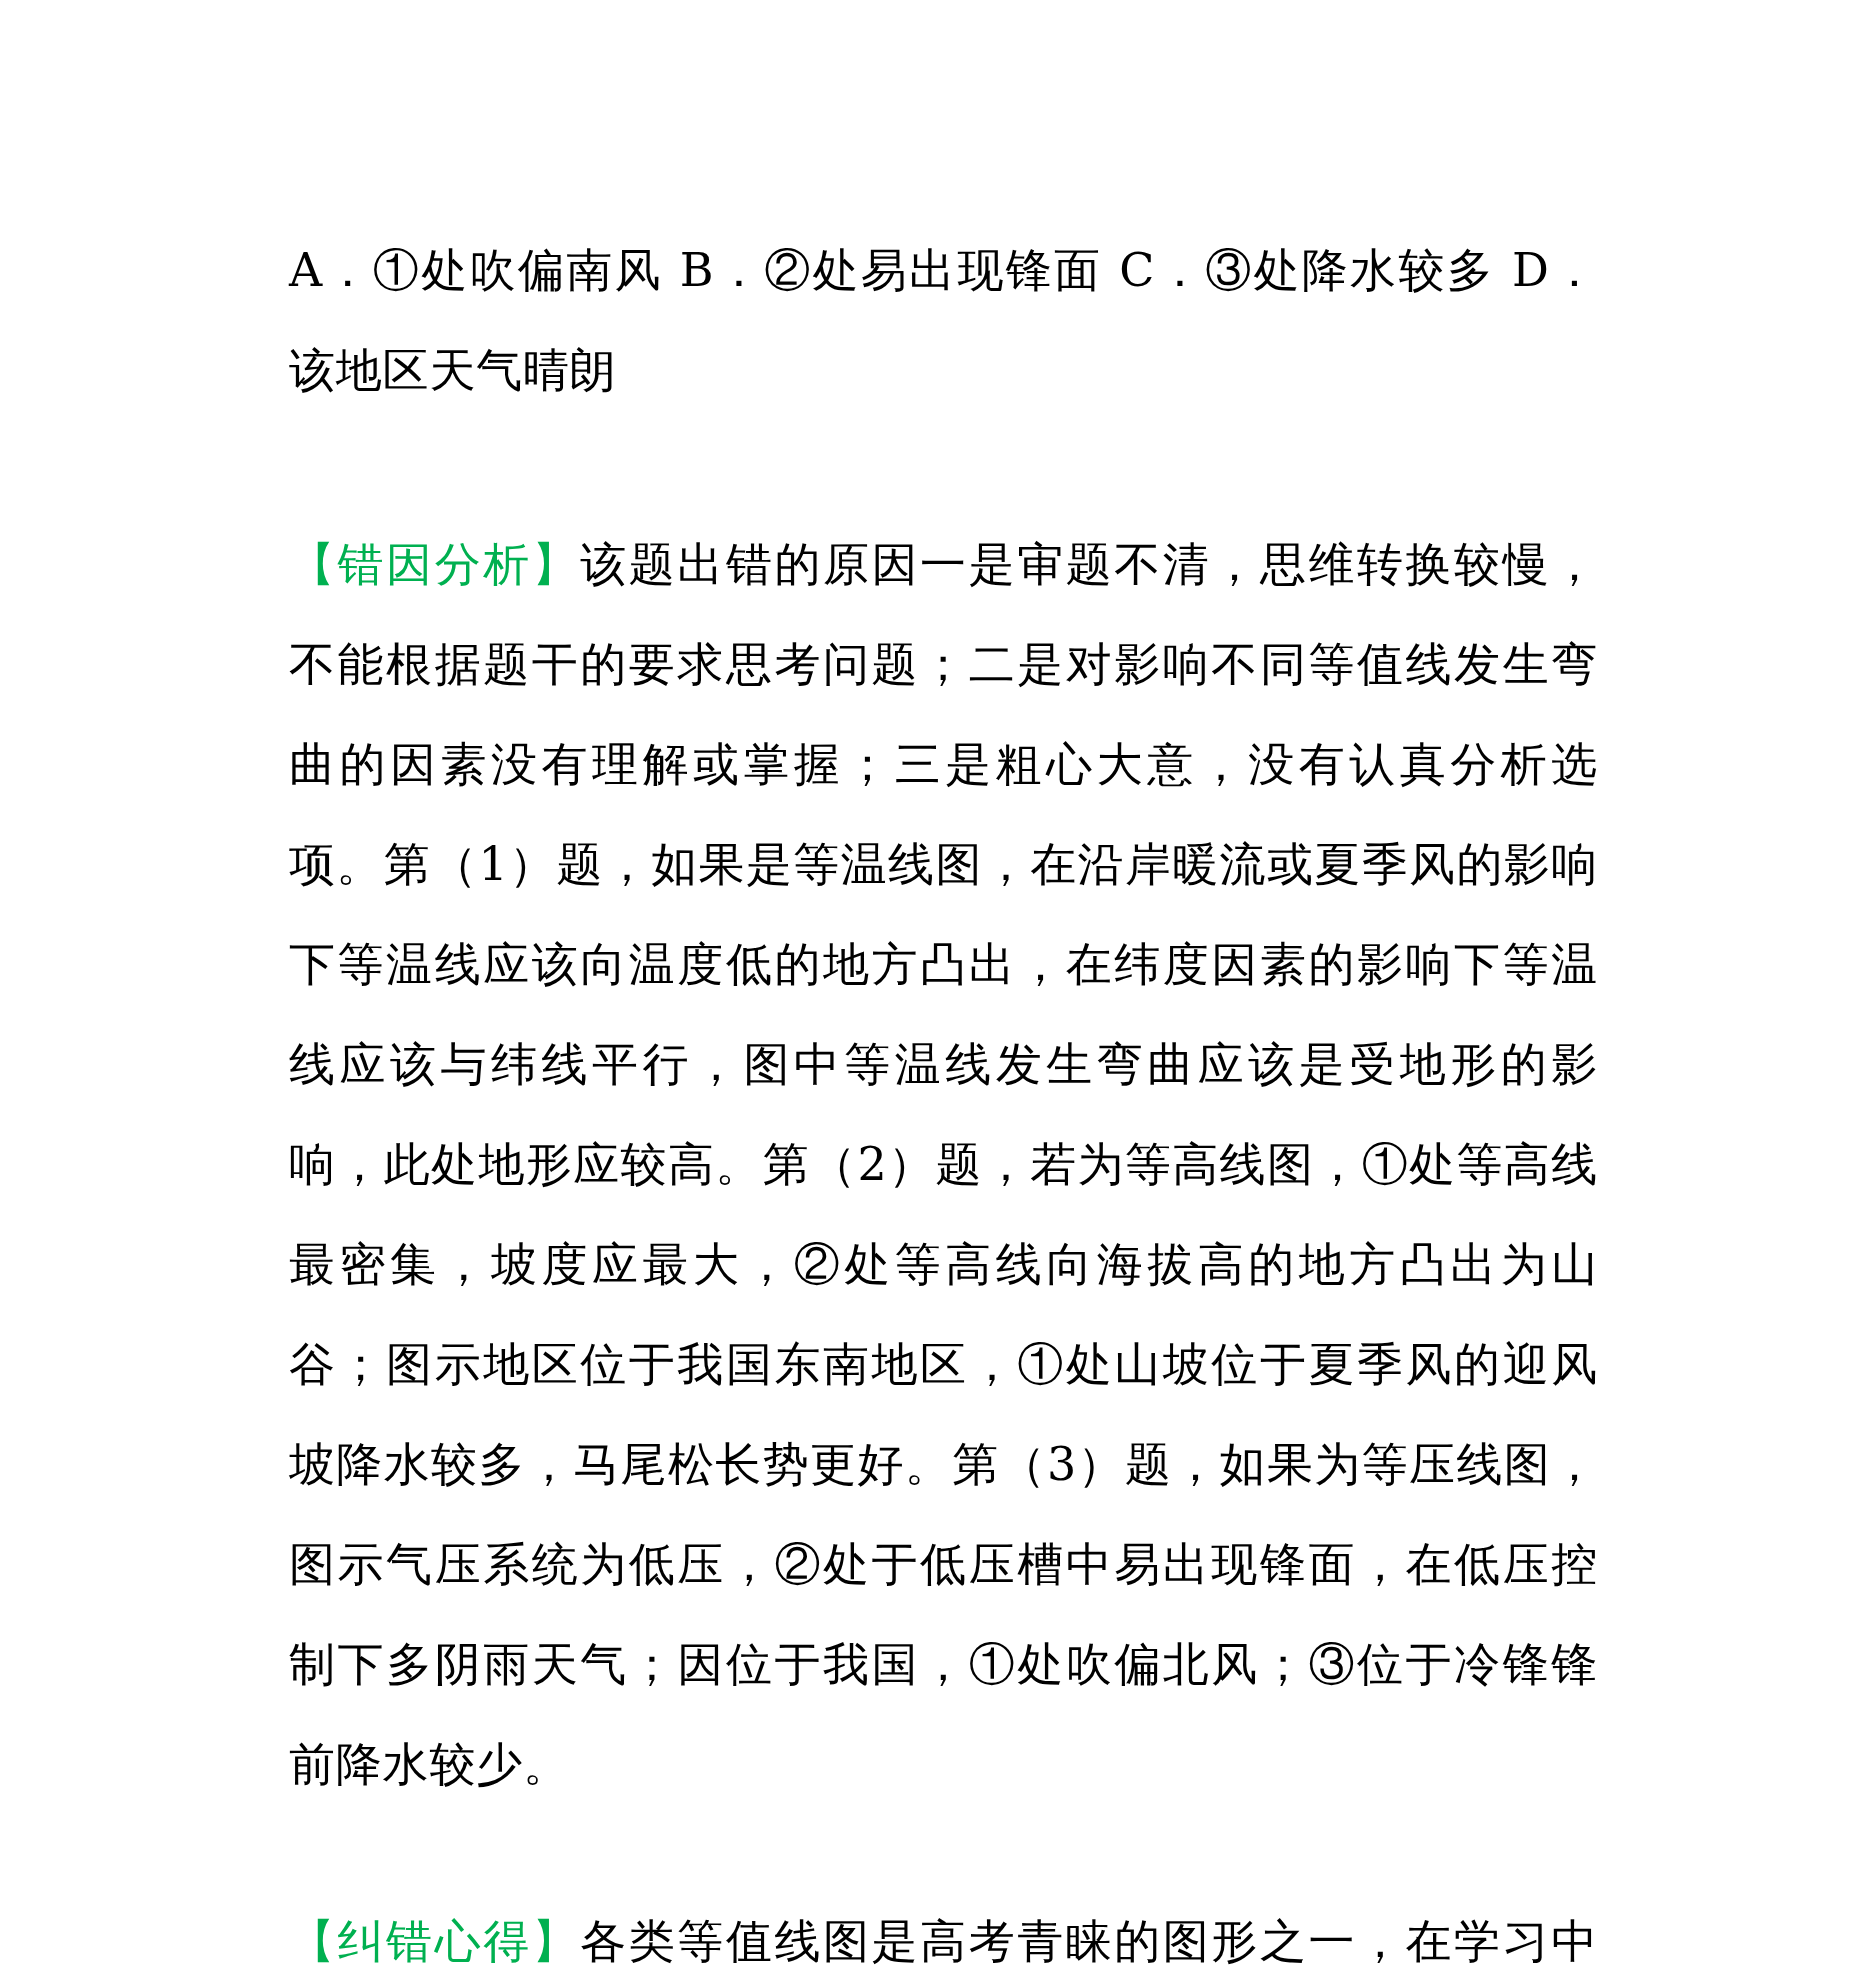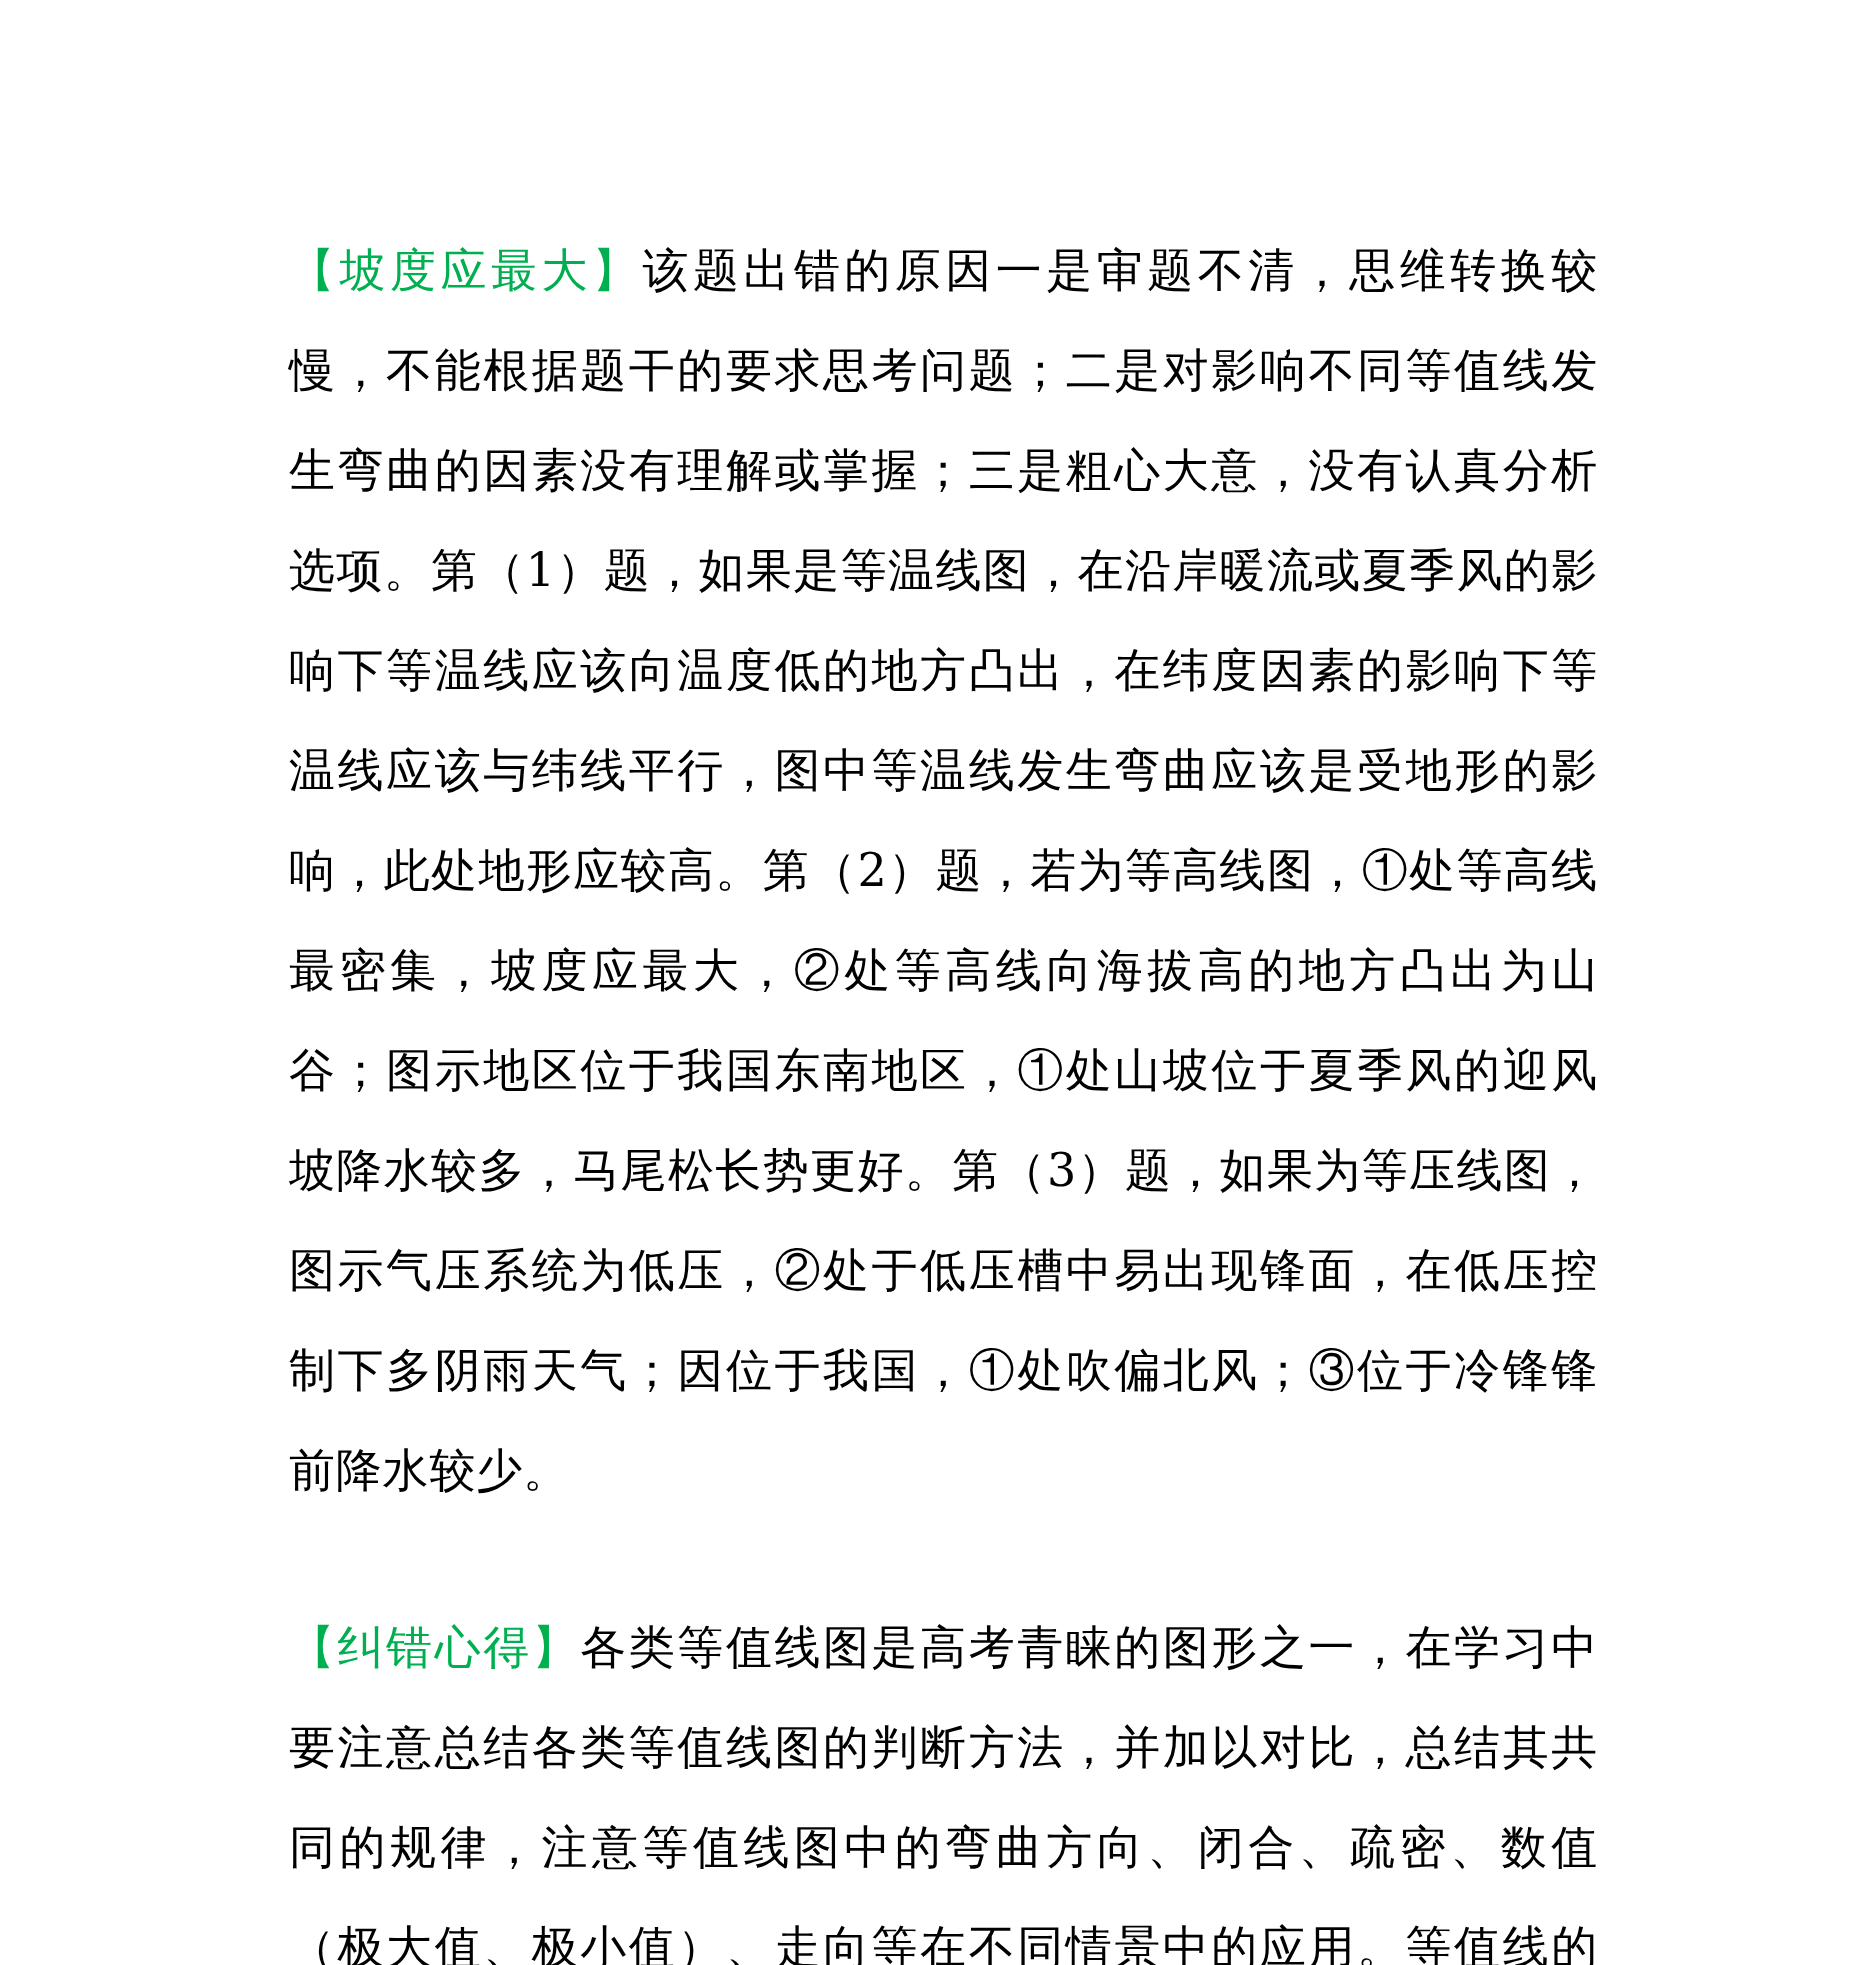--- a/index.html
+++ b/index.html
@@ -37,22 +37,23 @@
       margin-bottom: 77px;
     }
     .tag {
       color: #00B050;
     }
   </style>
 </head>
 <body>
 
 <div class="page">
+  <p class="para options">A．①处吹偏南风 B．②处易出现锋面 C．③处降水较多 D．该地区天气晴朗</p>
 
   <p class="para section">
-    <span class="tag">【坡度应最大】</span><span>该题出错的原因一是审题不清，思维转换较慢，不能根据题干的要求思考问题；二是对影响不同等值线发生弯曲的因素没有理解或掌握；三是粗心大意，没有认真分析选项。第（1）题，如果是等温线图，在沿岸暖流或夏季风的影响下等温线应该向温度低的地方凸出，在纬度因素的影响下等温线应该与纬线平行，图中等温线发生弯曲应该是受地形的影响，此处地形应较高。第（2）题，若为等高线图，①处等高线最密集，坡度应最大，②处等高线向海拔高的地方凸出为山谷；图示地区位于我国东南地区，①处山坡位于夏季风的迎风坡降水较多，马尾松长势更好。第（3）题，如果为等压线图，图示气压系统为低压，②处于低压槽中易出现锋面，在低压控制下多阴雨天气；因位于我国，①处吹偏北风；③位于冷锋锋前降水较少。</span>
+    <span class="tag">【错因分析】</span><span>该题出错的原因一是审题不清，思维转换较慢，不能根据题干的要求思考问题；二是对影响不同等值线发生弯曲的因素没有理解或掌握；三是粗心大意，没有认真分析选项。第（1）题，如果是等温线图，在沿岸暖流或夏季风的影响下等温线应该向温度低的地方凸出，在纬度因素的影响下等温线应该与纬线平行，图中等温线发生弯曲应该是受地形的影响，此处地形应较高。第（2）题，若为等高线图，①处等高线最密集，坡度应最大，②处等高线向海拔高的地方凸出为山谷；图示地区位于我国东南地区，①处山坡位于夏季风的迎风坡降水较多，马尾松长势更好。第（3）题，如果为等压线图，图示气压系统为低压，②处于低压槽中易出现锋面，在低压控制下多阴雨天气；因位于我国，①处吹偏北风；③位于冷锋锋前降水较少。</span>
   </p>
 
   <p class="para section">
     <span class="tag">【纠错心得】</span><span>各类等值线图是高考青睐的图形之一，在学习中要注意总结各类等值线图的判断方法，并加以对比，总结其共同的规律，注意等值线图中的弯曲方向、闭合、疏密、数值（极大值、极小值）、走向等在不同情景中的应用。等值线的弯曲凸起部分一般都符合“凸高为低，凸低为高”的高低变化规律，一般在等高线图中弯曲部分为山脊（等高线向低值凸起）或山谷（等高线向高值凸起），在等压线图中弯曲部分为高压脊（等压线向低值凸起）或低压槽（等压线向低</span>
   </p>
 </div>
 
 
 </body></html>

